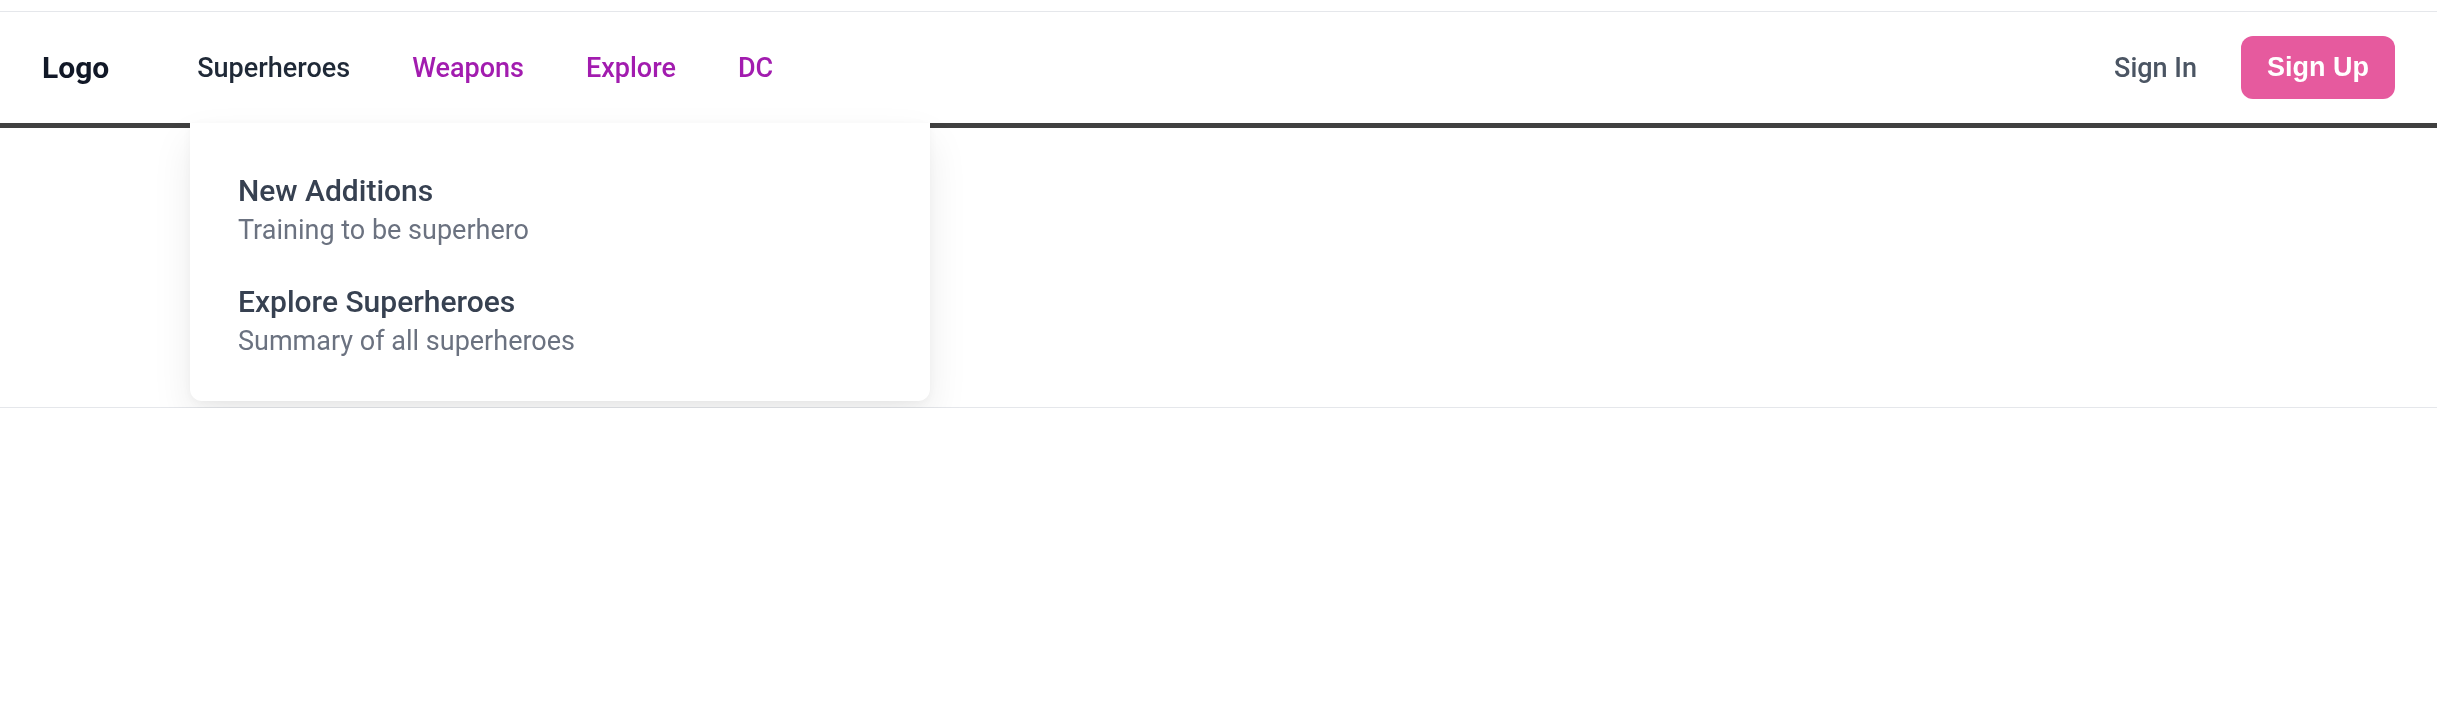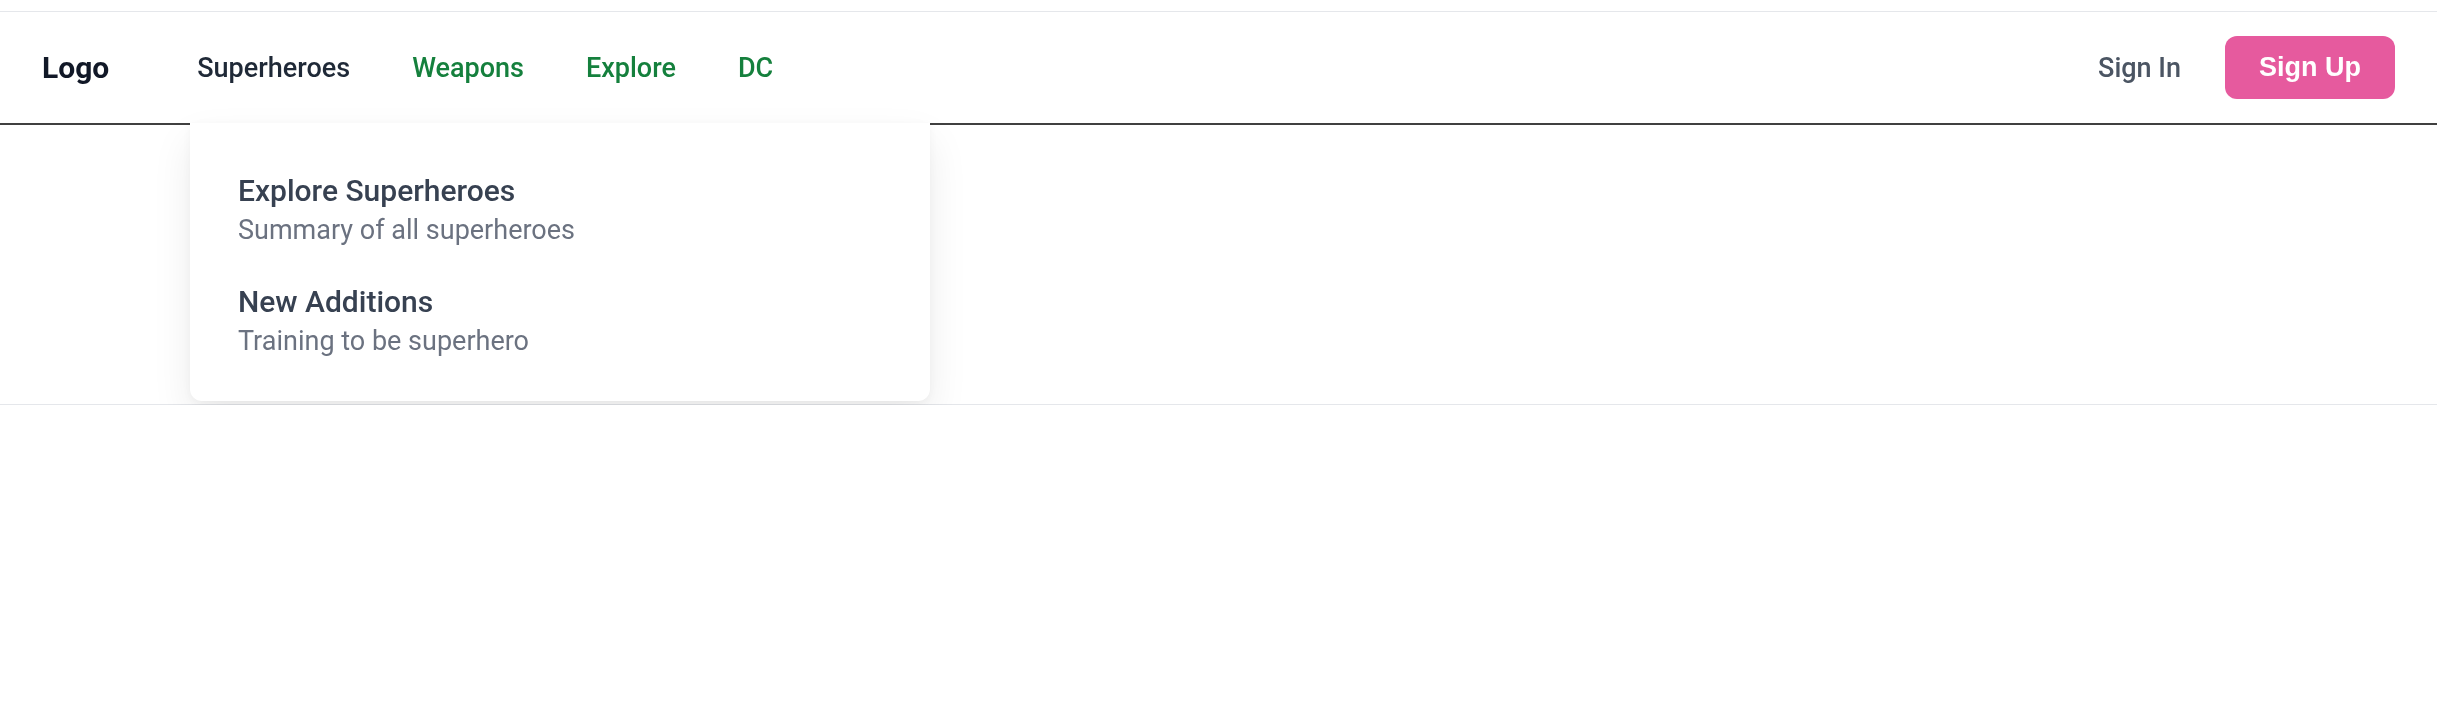--- a/index.html
+++ b/index.html
@@ -12,37 +12,37 @@
       background: #ffffff;
     }
     .top-bar {
       height: 12px;
       border-bottom: 1px solid #e5e7eb;
     }
     .nav-container {
       display: flex;
       align-items: center;
       padding: 24px 42px;
-      border-bottom: 2px solid #404040;
+      border-bottom: 5px solid #404040;
       position: relative;
     }
     .logo {
       font-weight: 700;
       font-size: 30px;
       color: #111827;
       margin-right: 88px;
     }
     .nav-links {
       display: flex;
       align-items: center;
       gap: 62px;
     }
     .nav-link {
       font-size: 27px;
-      color: #15803d;
+      color: #a21caf;
       cursor: pointer;
       font-weight: 500;
     }
     .nav-link.active {
       color: #1f2937;
     }
     .spacer {
       flex: 1;
     }
     .auth-section {
@@ -57,21 +57,21 @@
       cursor: pointer;
       font-weight: 500;
     }
     .signup-btn {
       background: #e65a9e;
       color: #ffffff;
       font-size: 27px;
       font-weight: 600;
       border: none;
       border-radius: 12px;
-      padding: 16px 34px;
+      padding: 16px 26px;
       cursor: pointer;
     }
     .dropdown {
       position: absolute;
       top: 100%;
       left: 190px;
       background: #ffffff;
       border-radius: 0 0 12px 12px;
       box-shadow: 0 18px 40px rgba(0,0,0,0.08), 0 2px 8px rgba(0,0,0,0.04);
       padding: 50px 48px 44px 48px;
@@ -118,23 +118,23 @@
 
   <div class="spacer"></div>
 
   <div class="auth-section">
     <div class="signin-link">Sign In</div>
     <button class="signup-btn">Sign Up</button>
   </div>
 
   <div class="dropdown">
     <div class="dropdown-item">
+      <div class="dropdown-title">New Additions</div>
+      <div class="dropdown-desc">Training to be superhero</div>
+    </div>
+    <div class="dropdown-item">
       <div class="dropdown-title">Explore Superheroes</div>
       <div class="dropdown-desc">Summary of all superheroes</div>
-    </div>
-    <div class="dropdown-item">
-      <div class="dropdown-title">New Additions</div>
-      <div class="dropdown-desc">Training to be superhero</div>
     </div>
   </div>
 </nav>
 
 <div class="page-bottom"></div>
 
 </body></html>

